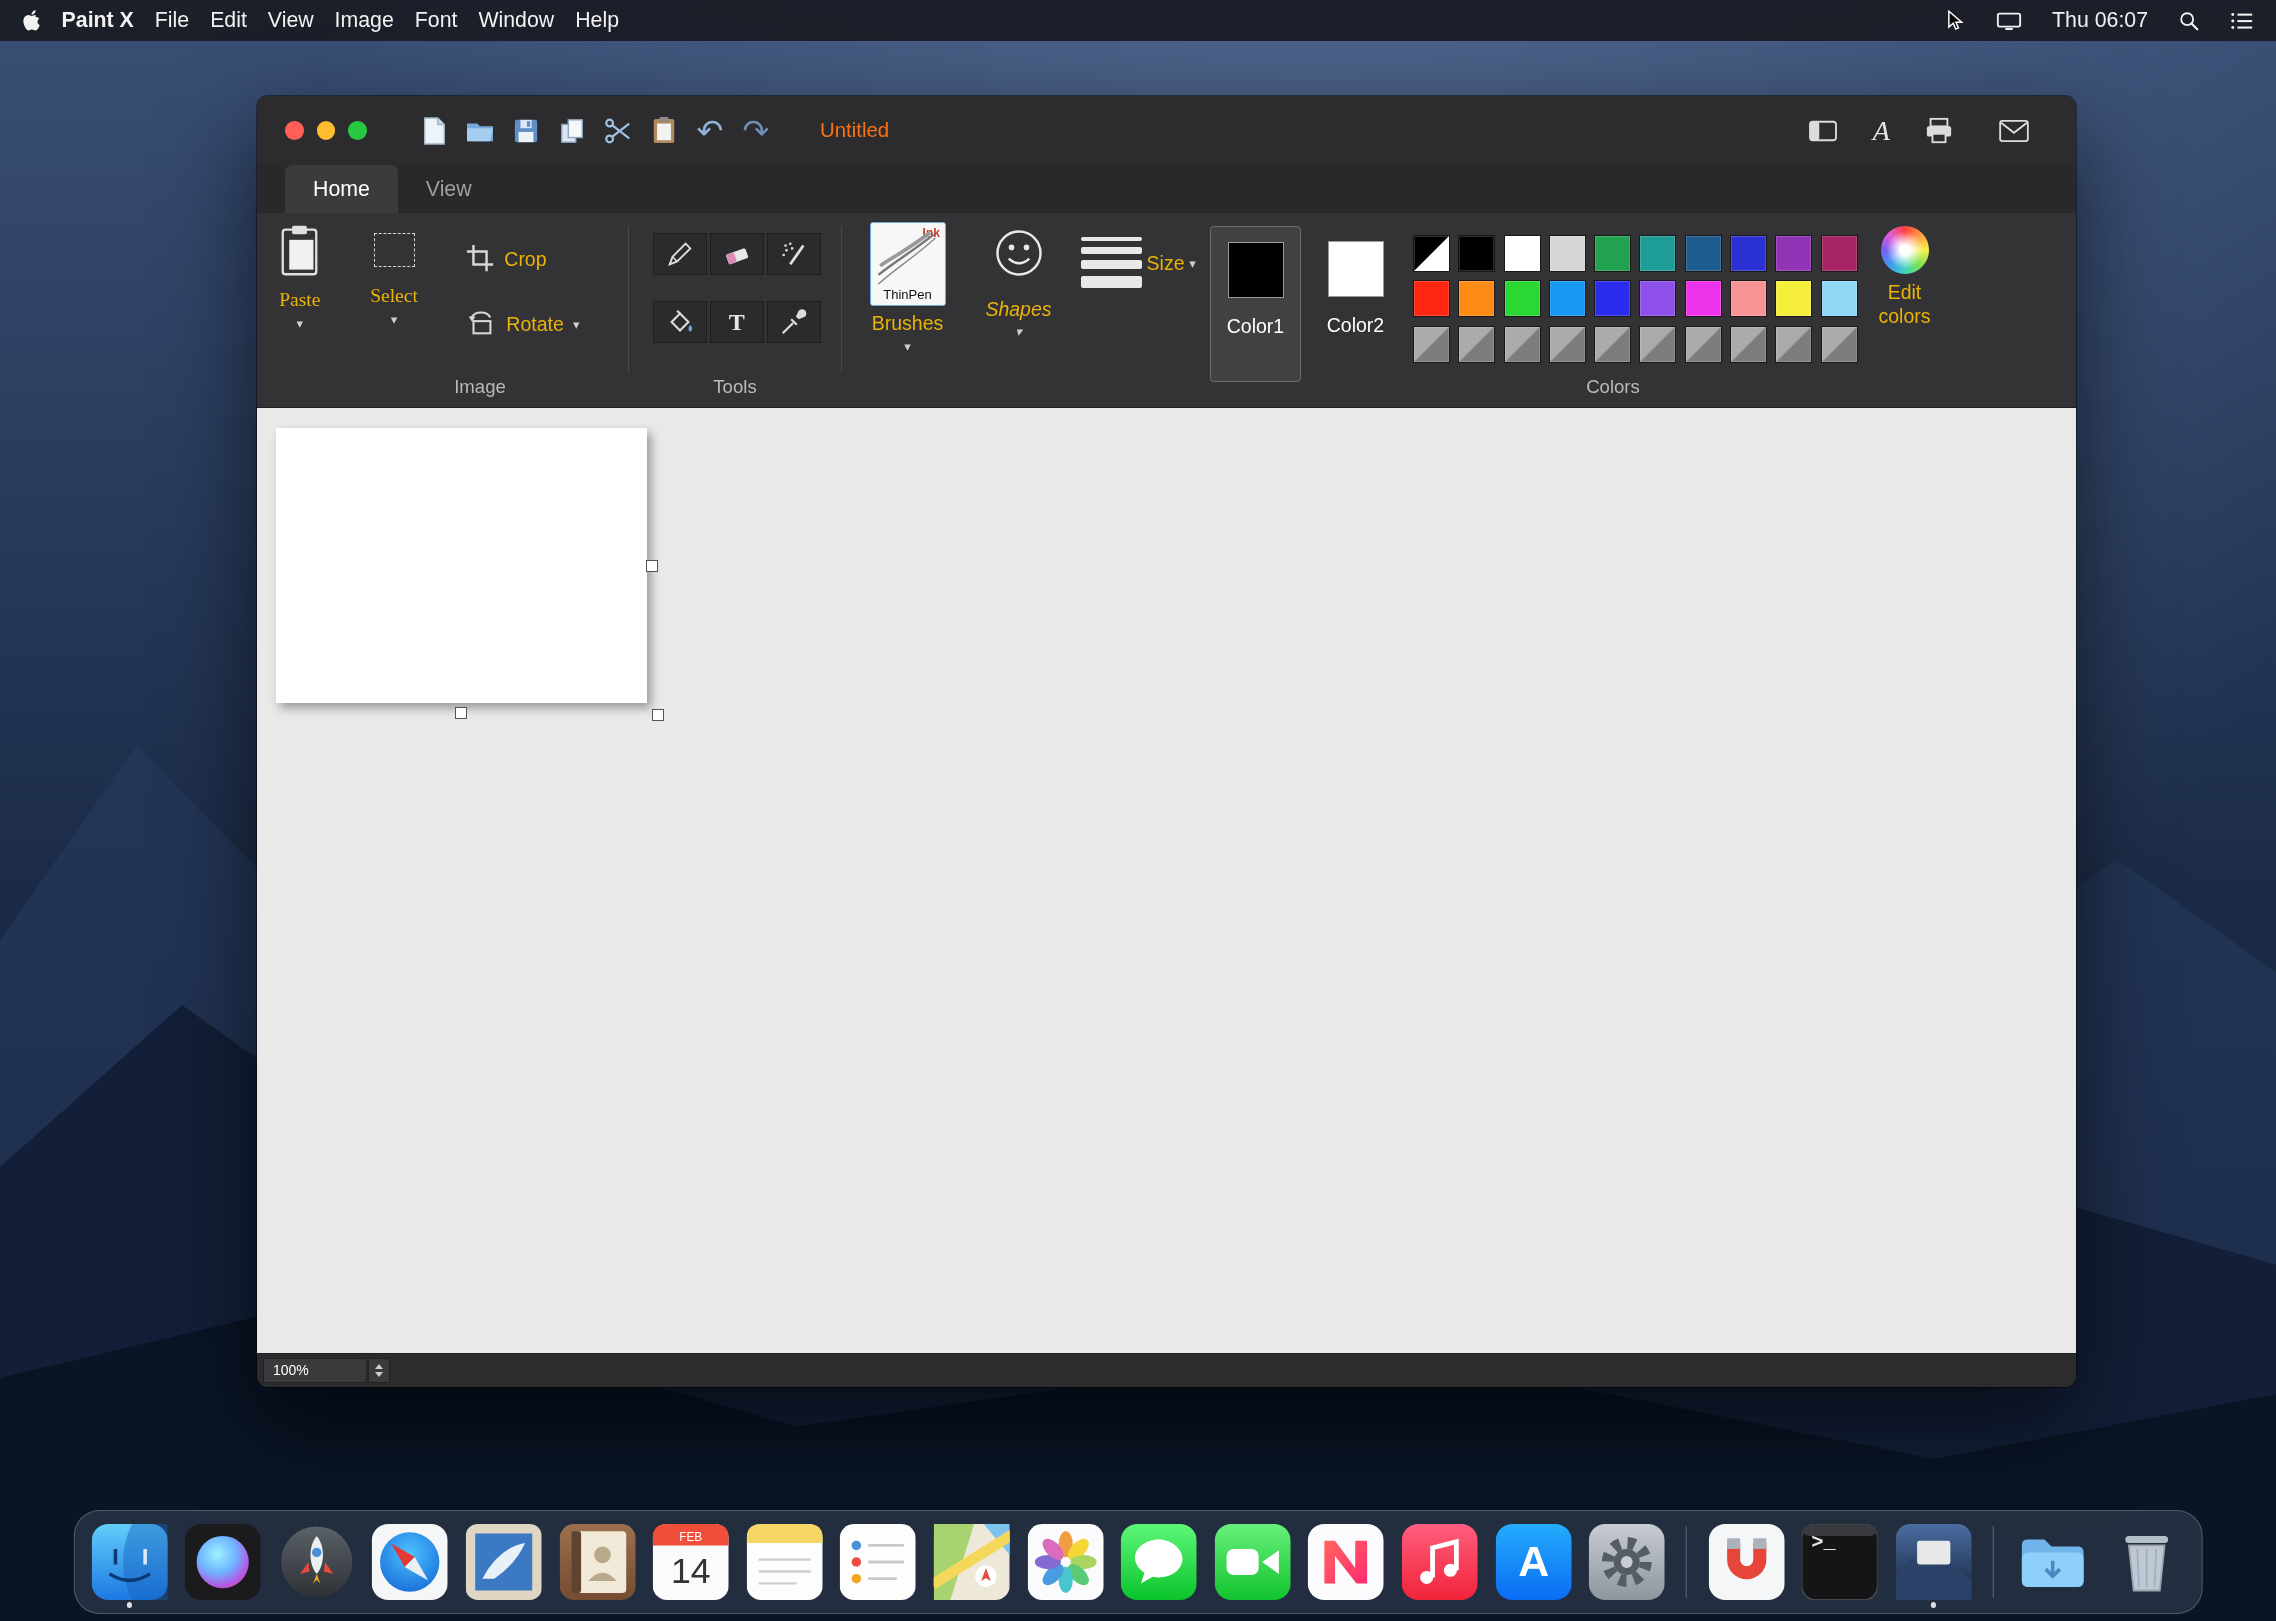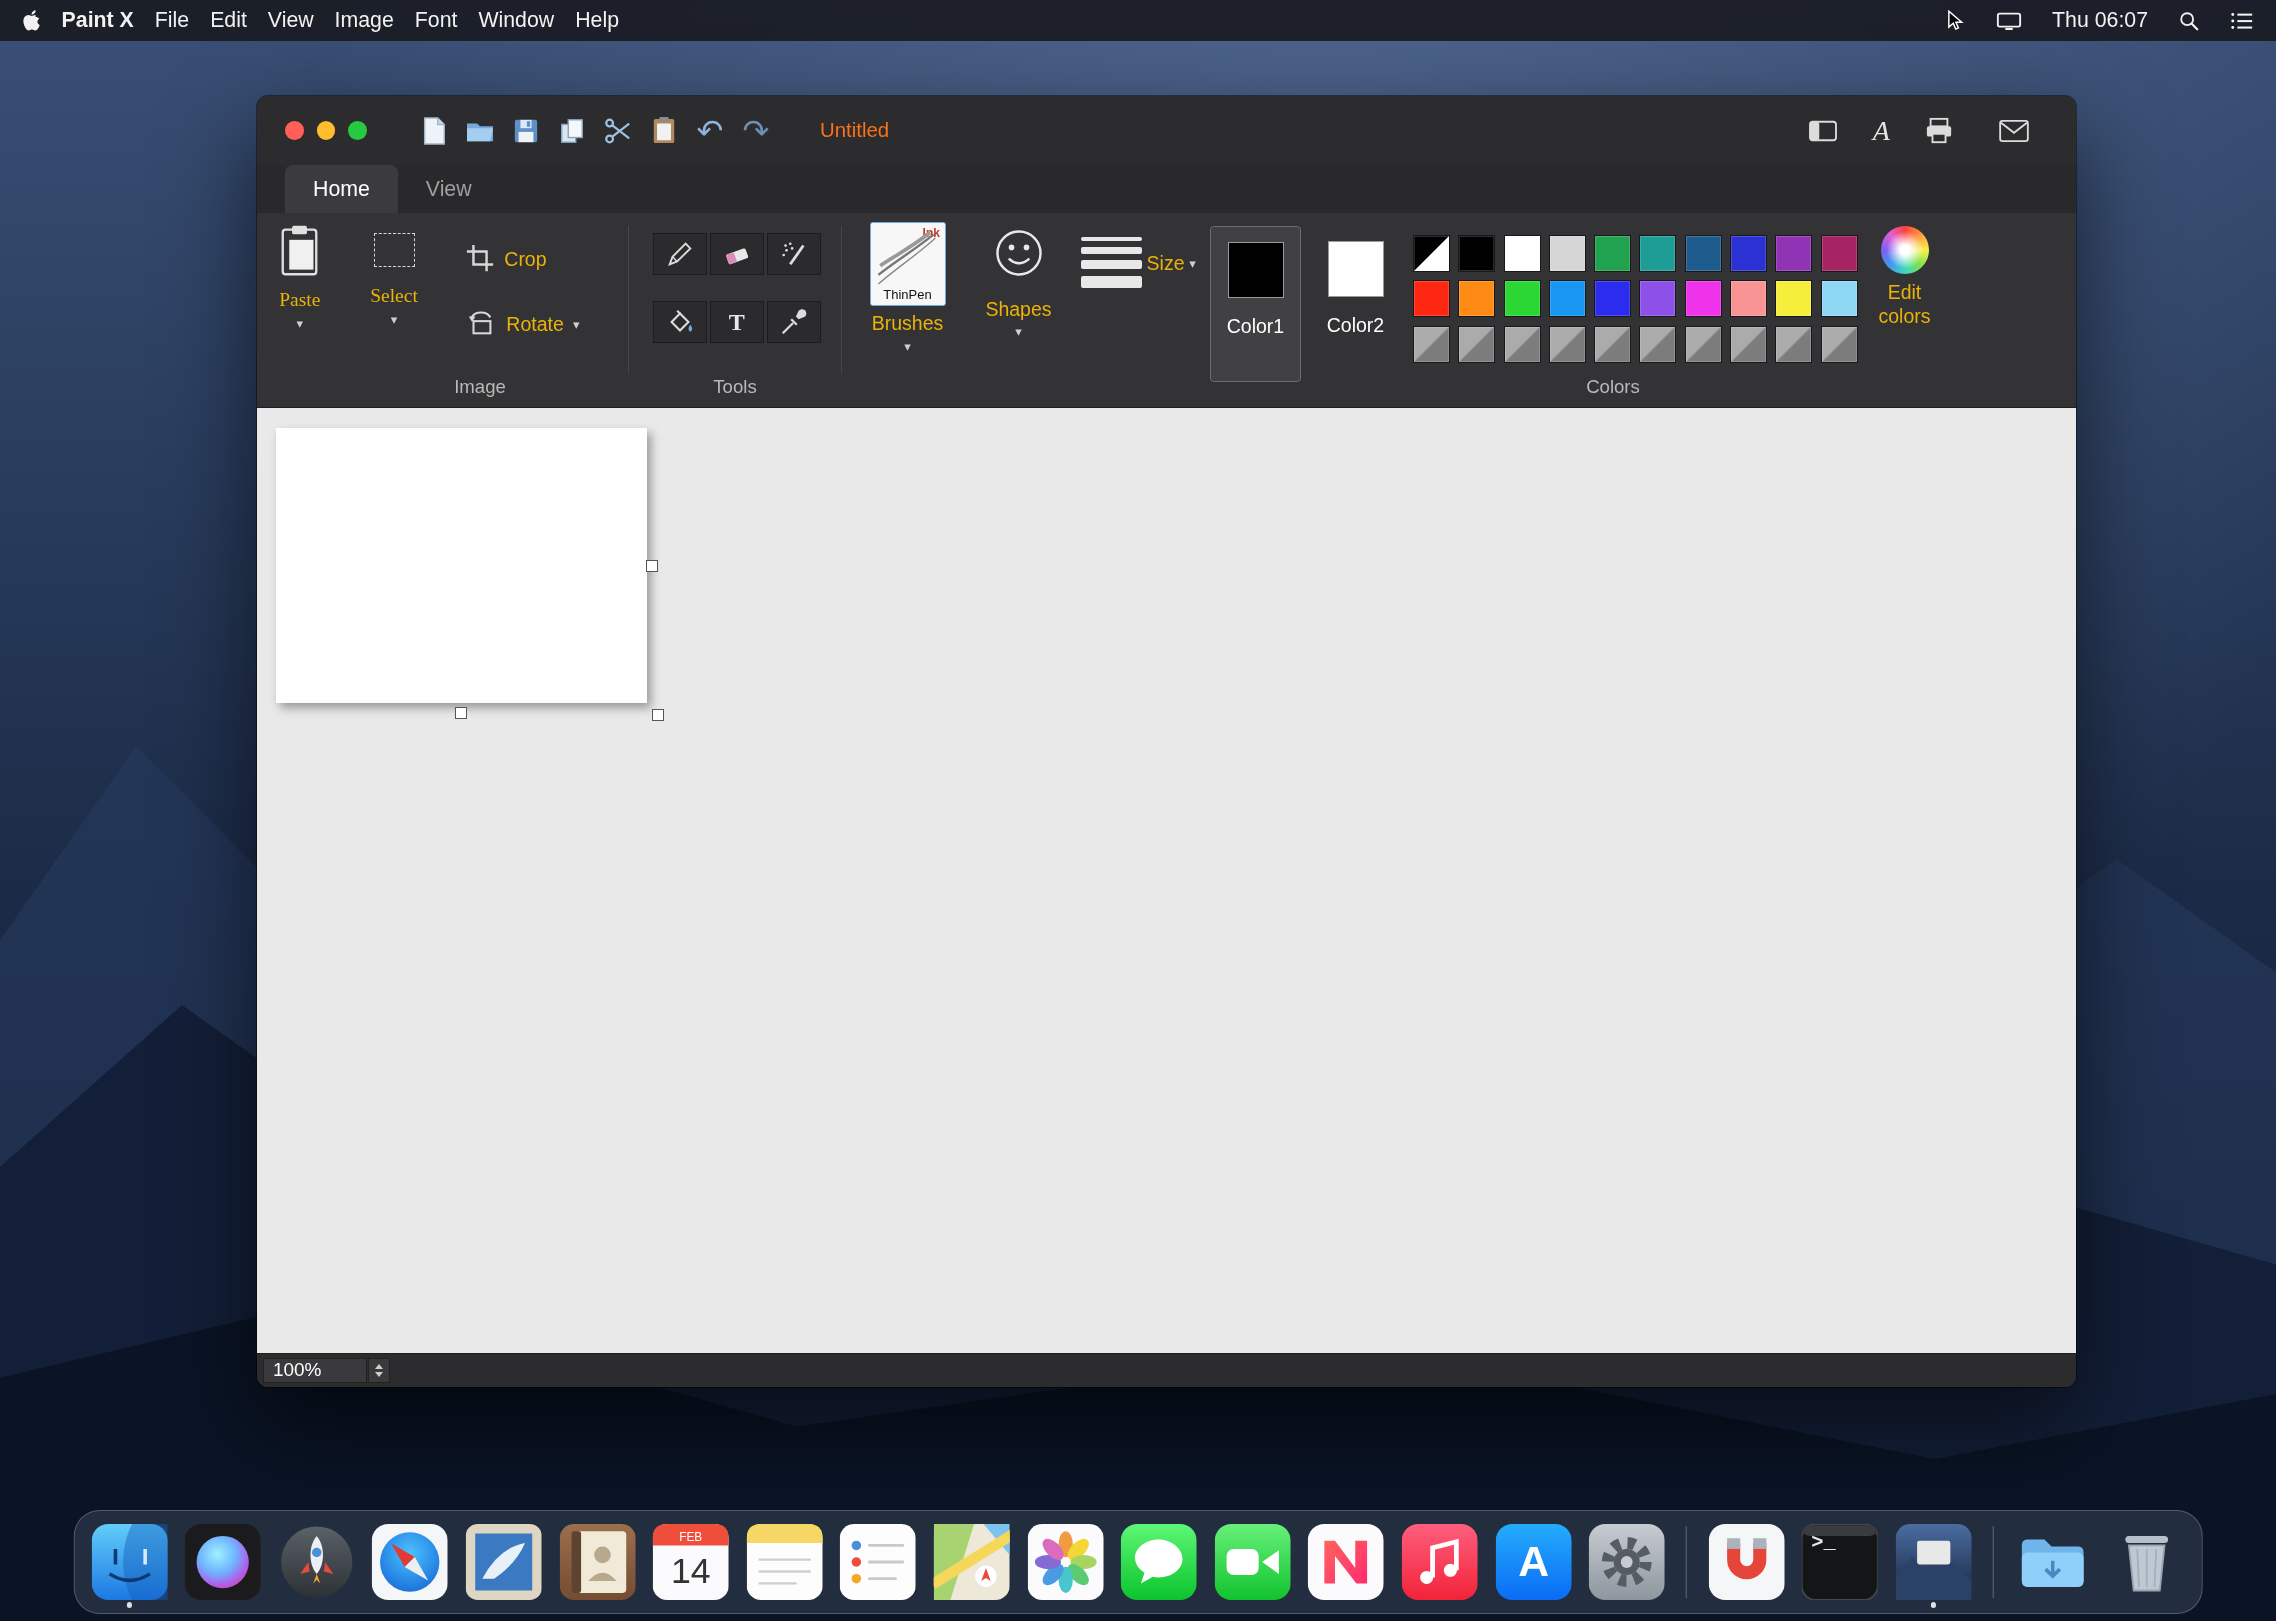--- a/index.html
+++ b/index.html
@@ -68,21 +68,21 @@
   .tools-grid{position:absolute;left:396px;top:20.4px;display:grid;
     grid-template-columns:repeat(3,54px);grid-auto-rows:42px;column-gap:2.8px;row-gap:26px;}
   .tool-btn{background:#2b2b2d;border:0.9px solid #1d1d1f;display:flex;align-items:center;justify-content:center;}
   .tool-T{font-family:"Liberation Serif",serif;font-weight:bold;font-size:24px;color:#e8e8e8;}
 
   .brush-wrap{position:absolute;left:608px;top:9.3px;width:85px;display:flex;flex-direction:column;align-items:center;gap:5.6px;}
   .brush-box{width:74px;height:82px;background:#f7f7f7;border:1.9px solid #6fa8dc;border-radius:2.8px;position:relative;}
   .brush-badge{position:absolute;top:2.8px;right:4.6px;color:#c0392b;font-size:12px;font-weight:bold;}
   .brush-name{position:absolute;bottom:3.7px;left:0;right:0;text-align:center;color:#111;font-size:13px;}
 
-  .shapes-wrap{position:absolute;left:719px;top:11px;width:85px;display:flex;flex-direction:column;align-items:center;gap:3.7px;}
+  .shapes-wrap{position:absolute;left:719px;top:11px;width:85px;display:flex;flex-direction:column;align-items:center;gap:3.7px;font-style:italic;}
   .size-wrap{position:absolute;left:824px;top:13px;width:93px;display:flex;align-items:center;gap:4.6px;}
   .size-bars{display:flex;flex-direction:column;gap:6.5px;margin:11px 0 13px 0;}
   .size-bars div{width:61px;background:#e8e8e8;border-radius:1.9px;}
 
   .colorcell{position:absolute;top:13px;width:89px;height:154px;display:flex;flex-direction:column;
     align-items:center;border-radius:3.7px;}
   .colorcell.selected{background:#414144;border:0.9px solid #6e6e72;}
   .swatch-big{width:54px;height:54px;border:0.9px solid #9a9a9a;margin-top:15px;}
   .colorcell .rb-label{margin-top:16.7px;color:#fff;}
 
@@ -98,21 +98,21 @@
 
   
   .canvas-area{flex:1 1 auto;background:#e9e9ea;position:relative;}
   .canvas{position:absolute;left:18.6px;top:20.4px;width:371px;height:275px;background:#ffffff;
     box-shadow:3.7px 4.6px 9.3px rgba(0,0,0,.35);}
   .handle{position:absolute;width:10.2px;height:10.2px;background:#fff;border:0.9px solid #555;}
 
   .statusbar{height:33px;background:#2c2c2e;border-top:0.9px solid #1f1f21;position:relative;flex:0 0 auto;}
   .zoomctl{position:absolute;left:5.6px;top:3.7px;display:flex;align-items:stretch;}
   .zoom-field{width:104px;height:25px;background:#3a3a3d;border:0.9px solid #222;color:#fff;
-    font-size:19px;display:flex;align-items:center;padding-left:9.3px;box-sizing:border-box;}
+    font-size:14px;display:flex;align-items:center;padding-left:9.3px;box-sizing:border-box;}
   .zoom-stepper{width:22px;height:25px;background:#3a3a3d;border:0.9px solid #222;margin-left:1.9px;
     display:flex;flex-direction:column;align-items:center;justify-content:center;gap:2.8px;box-sizing:border-box;}
   .tri-up{width:0;height:0;border-left:4.6px solid transparent;border-right:4.6px solid transparent;border-bottom:5.6px solid #cfcfcf;}
   .tri-dn{width:0;height:0;border-left:4.6px solid transparent;border-right:4.6px solid transparent;border-top:5.6px solid #cfcfcf;}
 
   
   .dock{position:absolute;bottom:7.4px;left:50%;transform:translateX(-50%);height:102px;
     display:flex;align-items:center;gap:17.6px;padding:0 16.7px;
     background:rgba(70,80,100,.42);border:0.9px solid rgba(255,255,255,.22);border-radius:26px;z-index:40;}
   .ditem{width:76px;height:76px;position:relative;flex:0 0 auto;}

